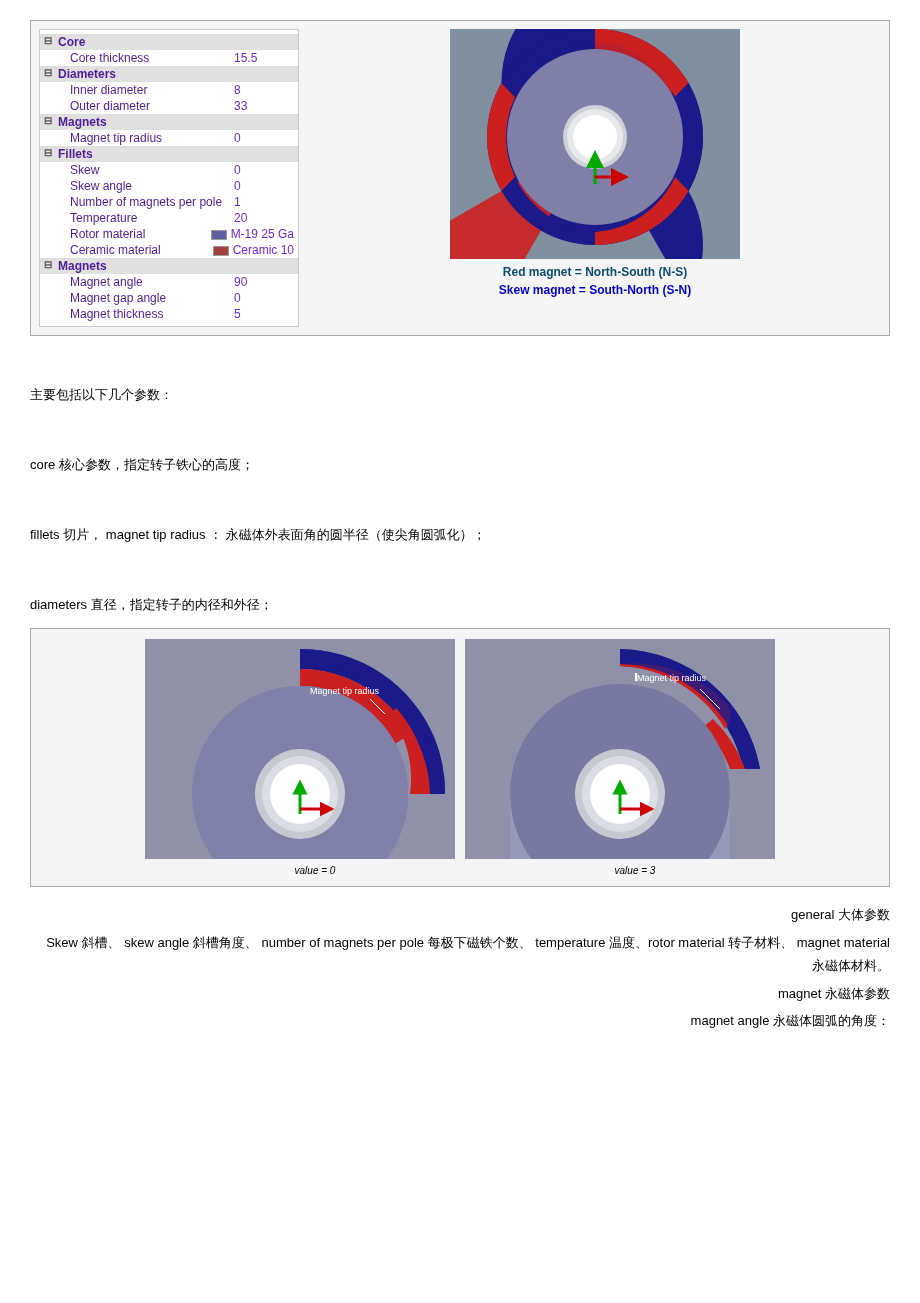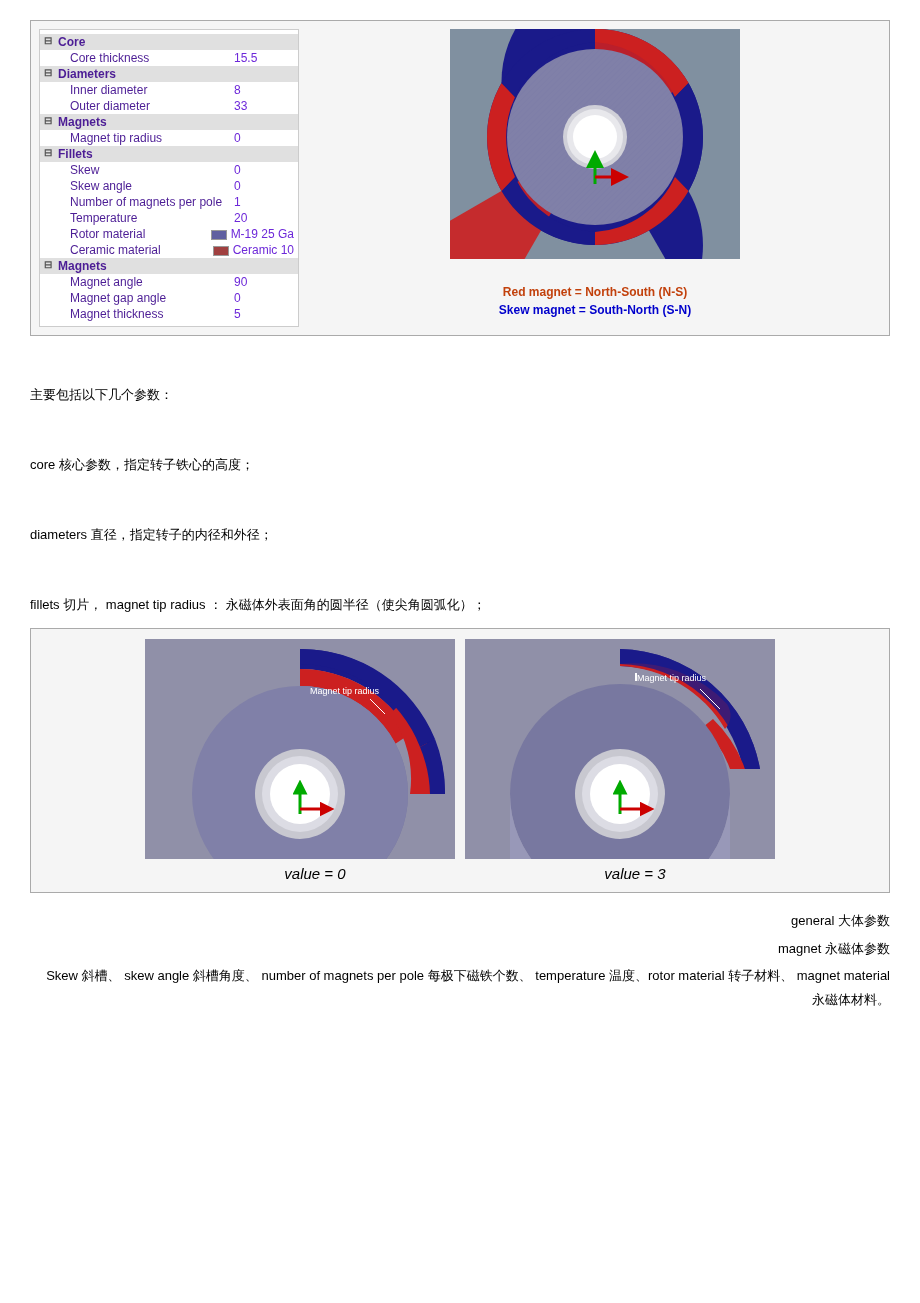--- a/index.html
+++ b/index.html
@@ -86,21 +86,21 @@
       position: relative;
     }
 
     .motor-legend {
       font-size: 12px;
       text-align: center;
       margin-top: 4px;
       line-height: 1.5;
     }
 
-    .motor-legend .red-text { color: #c2410c; font-weight: bold; margin-top: 20px; }
+    .motor-legend .red-text { color: #0c4a6e; font-weight: bold; }
     .motor-legend .blue-text { color: #0000cc; font-weight: bold; }
 
     
     .description {
       margin-bottom: 12px;
       line-height: 1.8;
     }
 
     .description p {
       margin-bottom: 4px;
@@ -132,21 +132,21 @@
     }
 
     .bottom-image-canvas {
       width: 310px;
       height: 220px;
       position: relative;
       overflow: hidden;
     }
 
     .bottom-image-label {
-      font-size: 15px;
+      font-size: 10px;
       margin-top: 6px;
       font-style: italic;
       margin-left: 30px;
     }
 
     
     .final-description {
       line-height: 1.8;
       text-align: right;
     }
@@ -308,22 +308,22 @@
     <div class="motor-legend">
       <div class="red-text">Red magnet = North-South (N-S)</div>
       <div class="blue-text">Skew magnet = South-North (S-N)</div>
     </div>
   </div>
 </div>
 
 <div class="description">
   <p>主要包括以下几个参数：</p>
   <p>core  核心参数，指定转子铁心的高度；</p>
+  <p>fillets  切片，  magnet tip radius  ：  永磁体外表面角的圆半径（使尖角圆弧化）；</p>
   <p>diameters  直径，指定转子的内径和外径；</p>
-  <p>fillets  切片，  magnet tip radius  ：  永磁体外表面角的圆半径（使尖角圆弧化）；</p>
 </div>
 
 <div class="bottom-image-section">
   <div class="bottom-images">
 
     <div class="bottom-image-item">
       <div class="bottom-image-canvas">
         <svg width="310" height="220" viewBox="0 0 310 220" xmlns="http://www.w3.org/2000/svg">
           <rect width="310" height="220" fill="#9090a8"></rect>
 
@@ -403,15 +403,16 @@
           </defs>
         </svg>
       </div>
       <div class="bottom-image-label">value = 3</div>
     </div>
   </div>
 </div>
 
 <div class="final-description">
   <p>general  大体参数</p>
+  <p>Skew 斜槽、 skew angle  斜槽角度、  number of magnets per pole   每极下磁铁个数、   temperature   温度、rotor material  转子材料、  magnet material   永磁体材料。</p>
   <p>magnet  永磁体参数</p>
-  <p>Skew 斜槽、 skew angle  斜槽角度、  number of magnets per pole   每极下磁铁个数、   temperature   温度、rotor material  转子材料、  magnet material   永磁体材料。</p>
+  <p>magnet angle   永磁体圆弧的角度：</p>
 </div>
 
 </body></html>

